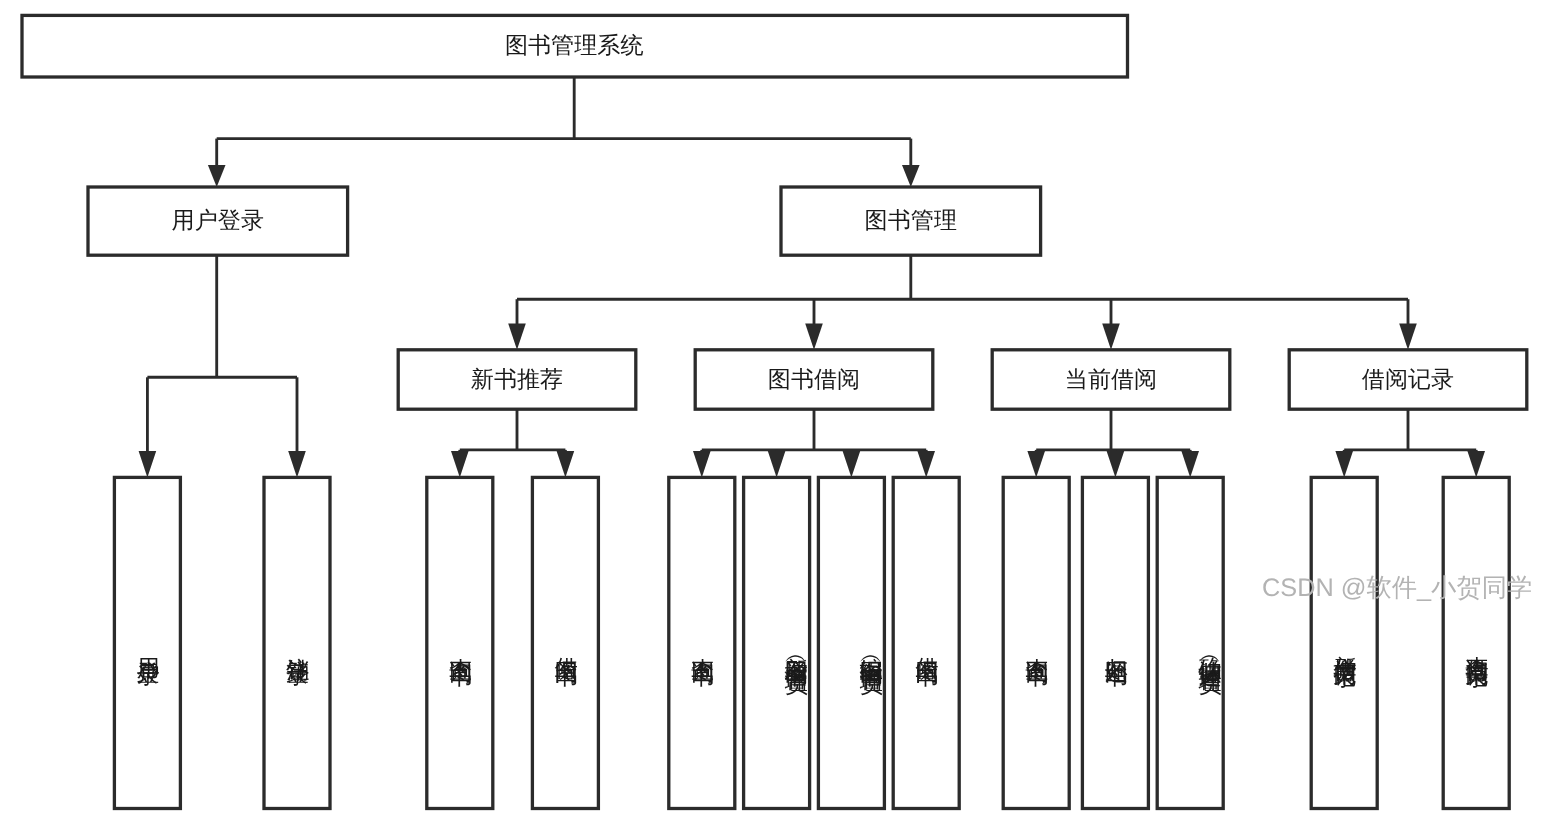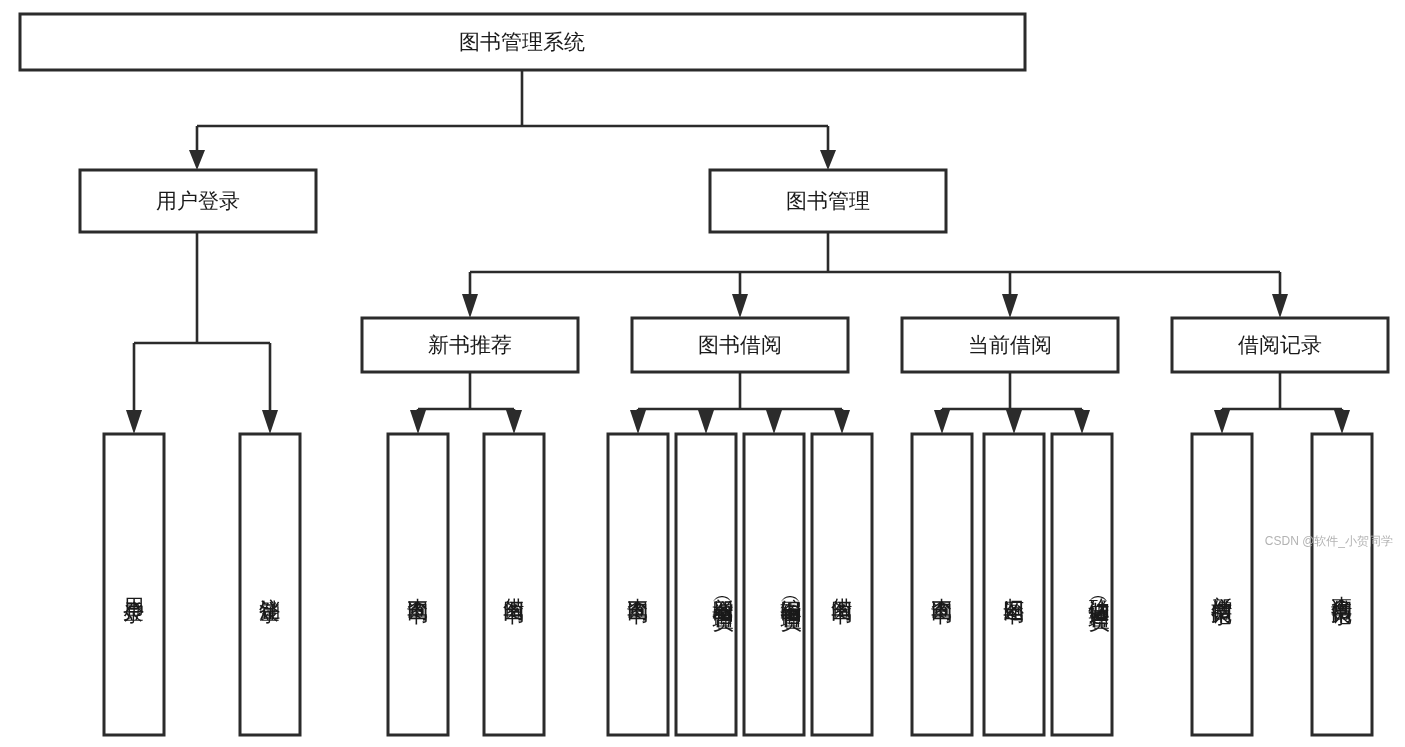--- a/index.html
+++ b/index.html
@@ -62,21 +62,21 @@
     justify-content: center;
     text-align: center;
     pointer-events: none;
     user-select: none;
   }
   .watermark {
     position: absolute;
     right: 12px;
     bottom: 6px;
     font-family: "Liberation Sans", "DejaVu Sans", sans-serif;
-    font-size: 12px;
+    font-size: 23px;
     color: #b3b3b3;
     white-space: nowrap;
     user-select: none;
     margin-left: 16px;
   }
 </style>
 </head>
 <body>
 
 <div id="diagram-root">

